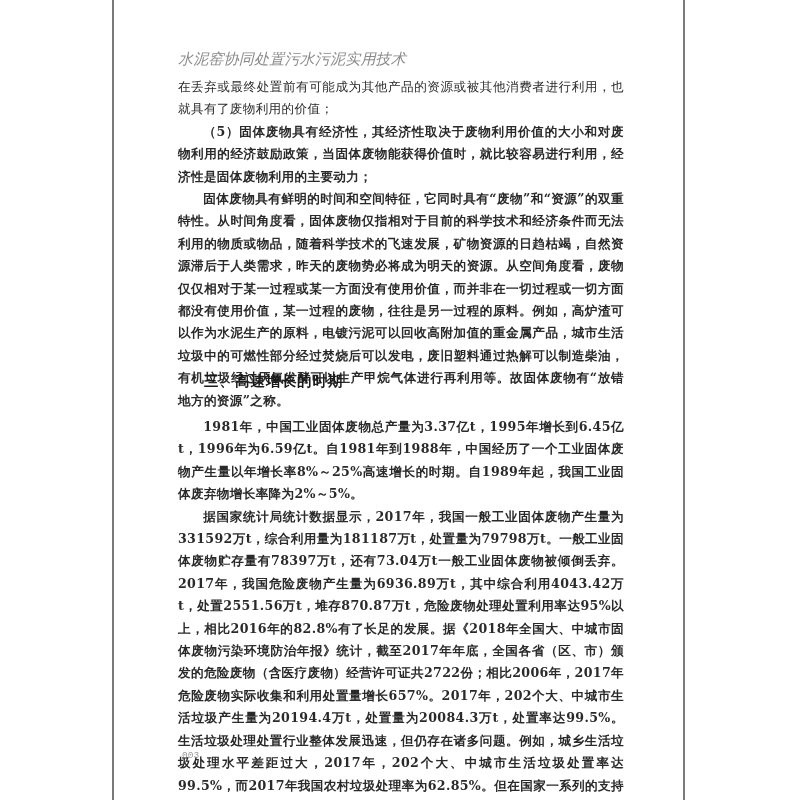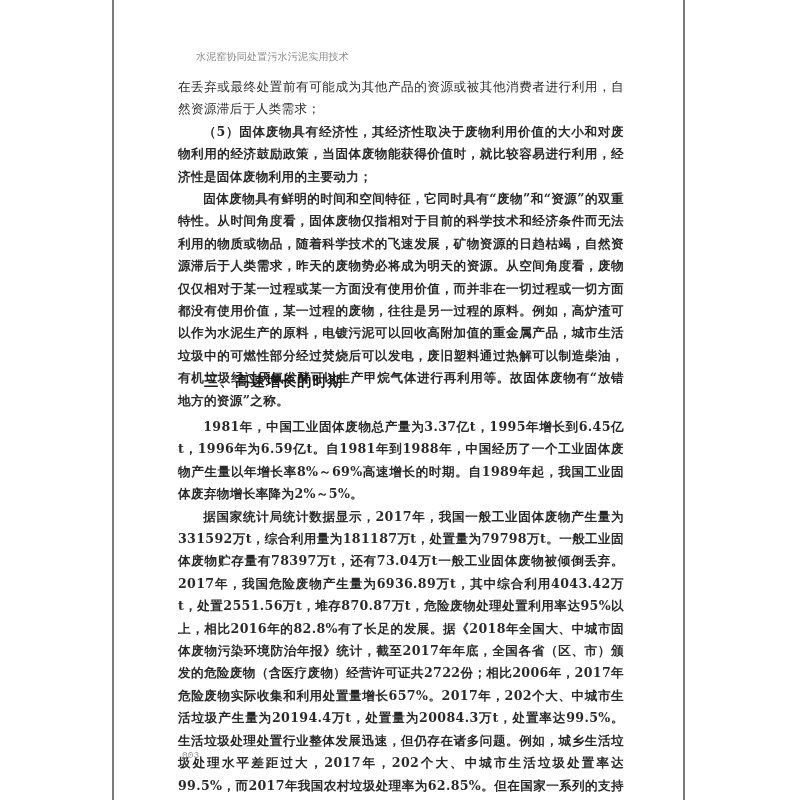--- a/index.html
+++ b/index.html
@@ -20,26 +20,27 @@
       top: -2px;
       width: 573px;
       height: 810px;
       border-left: 2px solid #7a7a7a;
       border-right: 2px solid #7a7a7a;
       background: #ffffff;
       box-sizing: border-box;
     }
     .running-header {
       position: absolute;
-      left: 196px;
+      left: 178px;
       top: 50px;
       font-family: "DejaVu Sans", "Liberation Sans", sans-serif;
-      font-size: 10px;
+      font-size: 15px;
       color: #8a8a8a;
       letter-spacing: 0.2px;
+      font-style: italic;
     }
     .body-text {
       position: absolute;
       left: 178px;
       width: 446px;
       font-size: 12.6px;
       line-height: 22.4px;
       color: #2a2a2a;
       text-align: justify;
       letter-spacing: 0.35px;
@@ -73,25 +74,25 @@
     }
   </style>
 </head>
 <body>
 
 <div class="page"></div>
 
 <div class="running-header">水泥窑协同处置污水污泥实用技术</div>
 
 <div class="body-text block1">
-  <p>在丢弃或最终处置前有可能成为其他产品的资源或被其他消费者进行利用，自然资源滞后于人类需求；</p>
+  <p>在丢弃或最终处置前有可能成为其他产品的资源或被其他消费者进行利用，也就具有了废物利用的价值；</p>
   <p class="indent">（5）固体废物具有经济性，其经济性取决于废物利用价值的大小和对废物利用的经济鼓励政策，当固体废物能获得价值时，就比较容易进行利用，经济性是固体废物利用的主要动力；</p>
   <p class="indent">固体废物具有鲜明的时间和空间特征，它同时具有“废物”和“资源”的双重特性。从时间角度看，固体废物仅指相对于目前的科学技术和经济条件而无法利用的物质或物品，随着科学技术的飞速发展，矿物资源的日趋枯竭，自然资源滞后于人类需求，昨天的废物势必将成为明天的资源。从空间角度看，废物仅仅相对于某一过程或某一方面没有使用价值，而并非在一切过程或一切方面都没有使用价值，某一过程的废物，往往是另一过程的原料。例如，高炉渣可以作为水泥生产的原料，电镀污泥可以回收高附加值的重金属产品，城市生活垃圾中的可燃性部分经过焚烧后可以发电，废旧塑料通过热解可以制造柴油，有机垃圾经过厌氧发酵可以生产甲烷气体进行再利用等。故固体废物有“放错地方的资源”之称。</p>
 </div>
 
 <div class="section-heading">三、高速增长的时期</div>
 
 <div class="body-text block2">
-  <p class="indent">1981年，中国工业固体废物总产量为3.37亿t，1995年增长到6.45亿t，1996年为6.59亿t。自1981年到1988年，中国经历了一个工业固体废物产生量以年增长率8%～69%高速增长的时期。自1989年起，我国工业固体废弃物增长率降为2%～5%。</p>
+  <p class="indent">1981年，中国工业固体废物总产量为3.37亿t，1995年增长到6.45亿t，1996年为6.59亿t。自1981年到1988年，中国经历了一个工业固体废物产生量以年增长率8%～25%高速增长的时期。自1989年起，我国工业固体废弃物增长率降为2%～5%。</p>
   <p class="indent">据国家统计局统计数据显示，2017年，我国一般工业固体废物产生量为331592万t，综合利用量为181187万t，处置量为79798万t。一般工业固体废物贮存量有78397万t，还有73.04万t一般工业固体废物被倾倒丢弃。2017年，我国危险废物产生量为6936.89万t，其中综合利用4043.42万t，处置2551.56万t，堆存870.87万t，危险废物处理处置利用率达95%以上，相比2016年的82.8%有了长足的发展。据《2018年全国大、中城市固体废物污染环境防治年报》统计，截至2017年年底，全国各省（区、市）颁发的危险废物（含医疗废物）经营许可证共2722份；相比2006年，2017年危险废物实际收集和利用处置量增长657%。2017年，202个大、中城市生活垃圾产生量为20194.4万t，处置量为20084.3万t，处置率达99.5%。生活垃圾处理处置行业整体发展迅速，但仍存在诸多问题。例如，城乡生活垃圾处理水平差距过大，2017年，202个大、中城市生活垃圾处置率达99.5%，而2017年我国农村垃圾处理率为62.85%。但在国家一系列的支持下，我国农村生活垃圾处理处置发展迅速，从2013年的不足50%，增至2017年的62.85%。随着国家的重视，农村垃圾治理将成为行业发展的新热点。</p>
 </div>
 
 <div class="page-number">003</div>
 
 </body></html>

